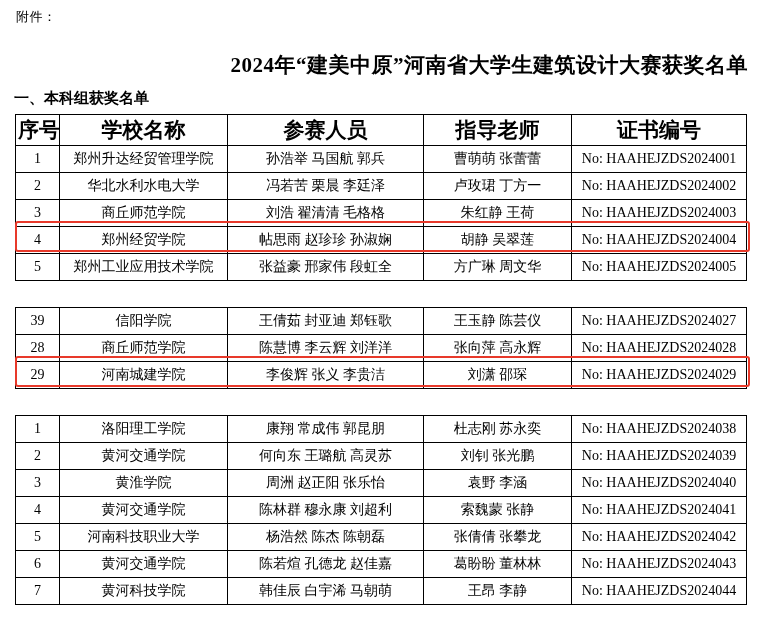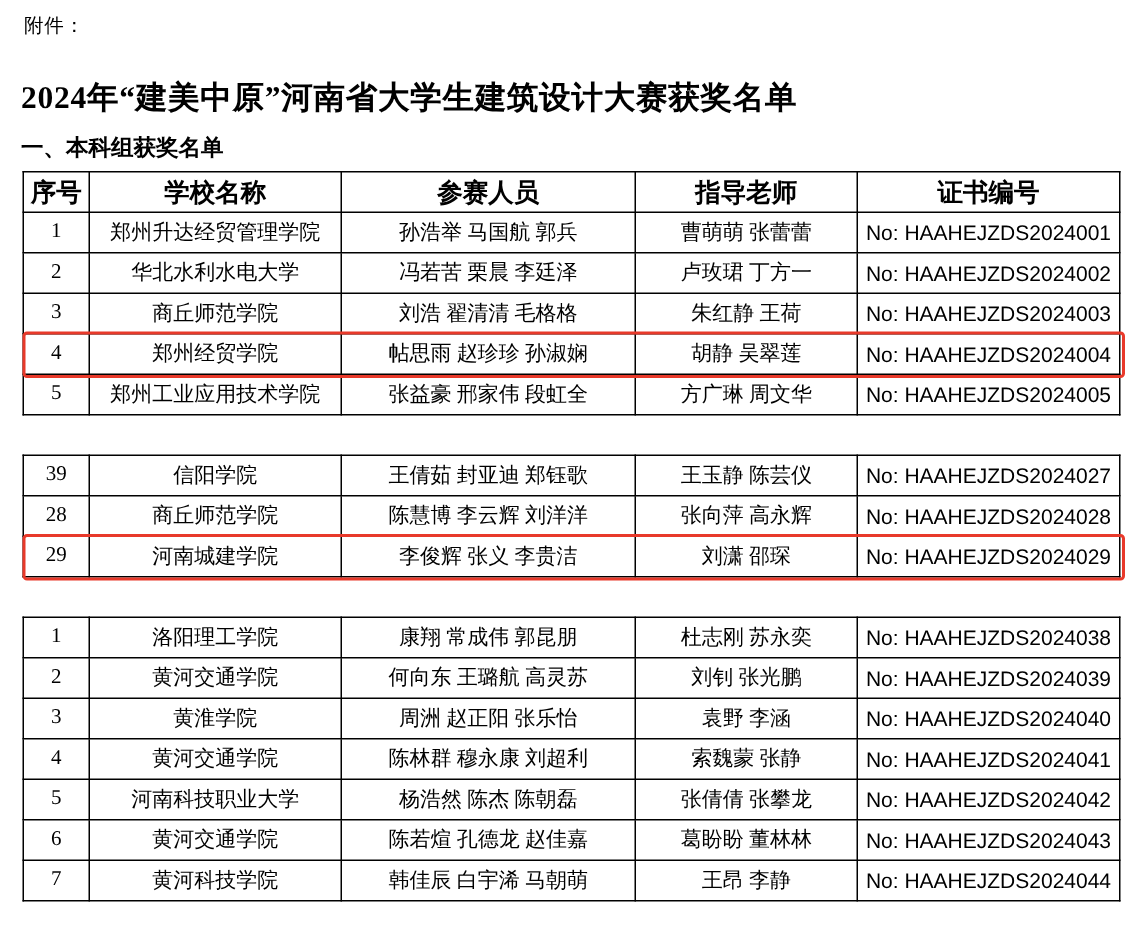--- a/index.html
+++ b/index.html
@@ -21,21 +21,21 @@
     box-sizing: border-box;
     padding: 6px 14px 0 14px;
   }
   .attach {
     font-size: 13px;
     font-family: "Liberation Sans", "DejaVu Sans", sans-serif;
     margin: 2px 0 4px 2px;
     letter-spacing: 0.5px;
   }
   .doc-title {
-    text-align: left;
+    text-align: right;
     font-size: 21px;
     font-weight: bold;
     letter-spacing: 0.5px;
     margin: 25px 0 10px 0;
     font-family: "Liberation Serif", "DejaVu Serif", serif;
   }
   .section-title {
     text-align: left;
     font-size: 15px;
     font-weight: bold;
@@ -52,34 +52,34 @@
     height: 24px;
     font-size: 14px;
     text-align: center;
     vertical-align: middle;
     padding: 1px 2px;
     white-space: nowrap;
     overflow: hidden;
   }
   table.award th {
     font-weight: bold;
-    font-size: 17px;
+    font-size: 21px;
   }
   .col-no    { width: 44px; }
   .col-school{ width: 168px; }
   .col-team  { width: 196px; }
   .col-teach { width: 148px; }
   .col-cert  { width: 175px; }
   .prize-row td {
     font-weight: bold;
     font-size: 15px;
     letter-spacing: 1px;
   }
   .cert {
-    font-family: Liberation Sans, sans-serif;
+    font-family: Liberation Serif, serif;
     font-size: 14px;
   }
   .gap {
     height: 10px;
   }
   
   .hl {
     position: absolute;
     border: 2px solid #e8392a;
     border-radius: 3px;

